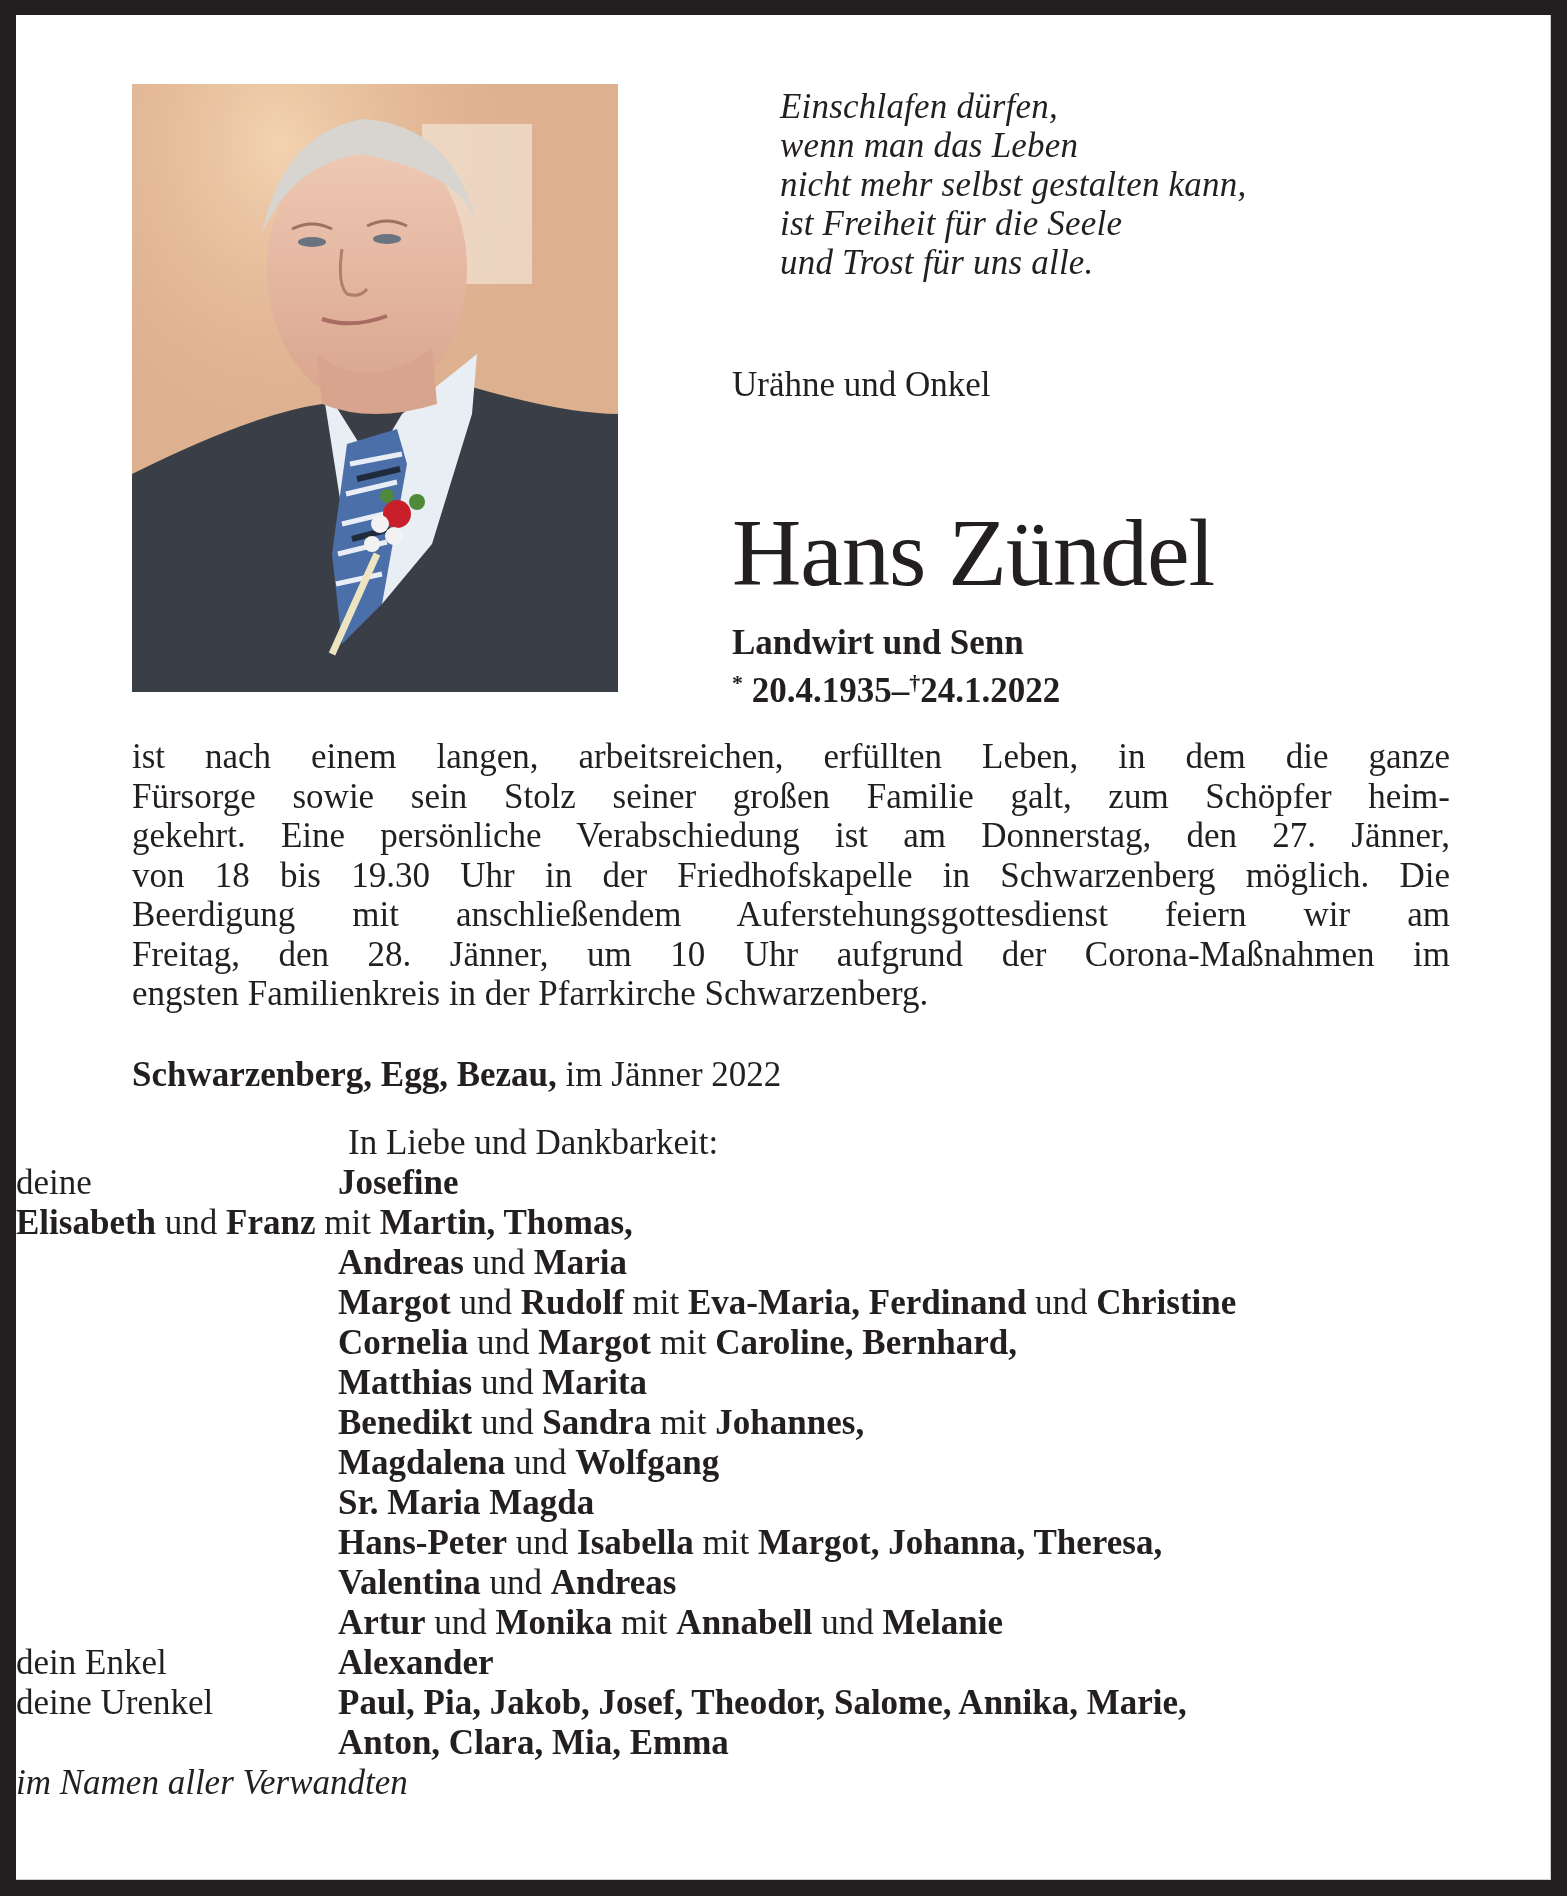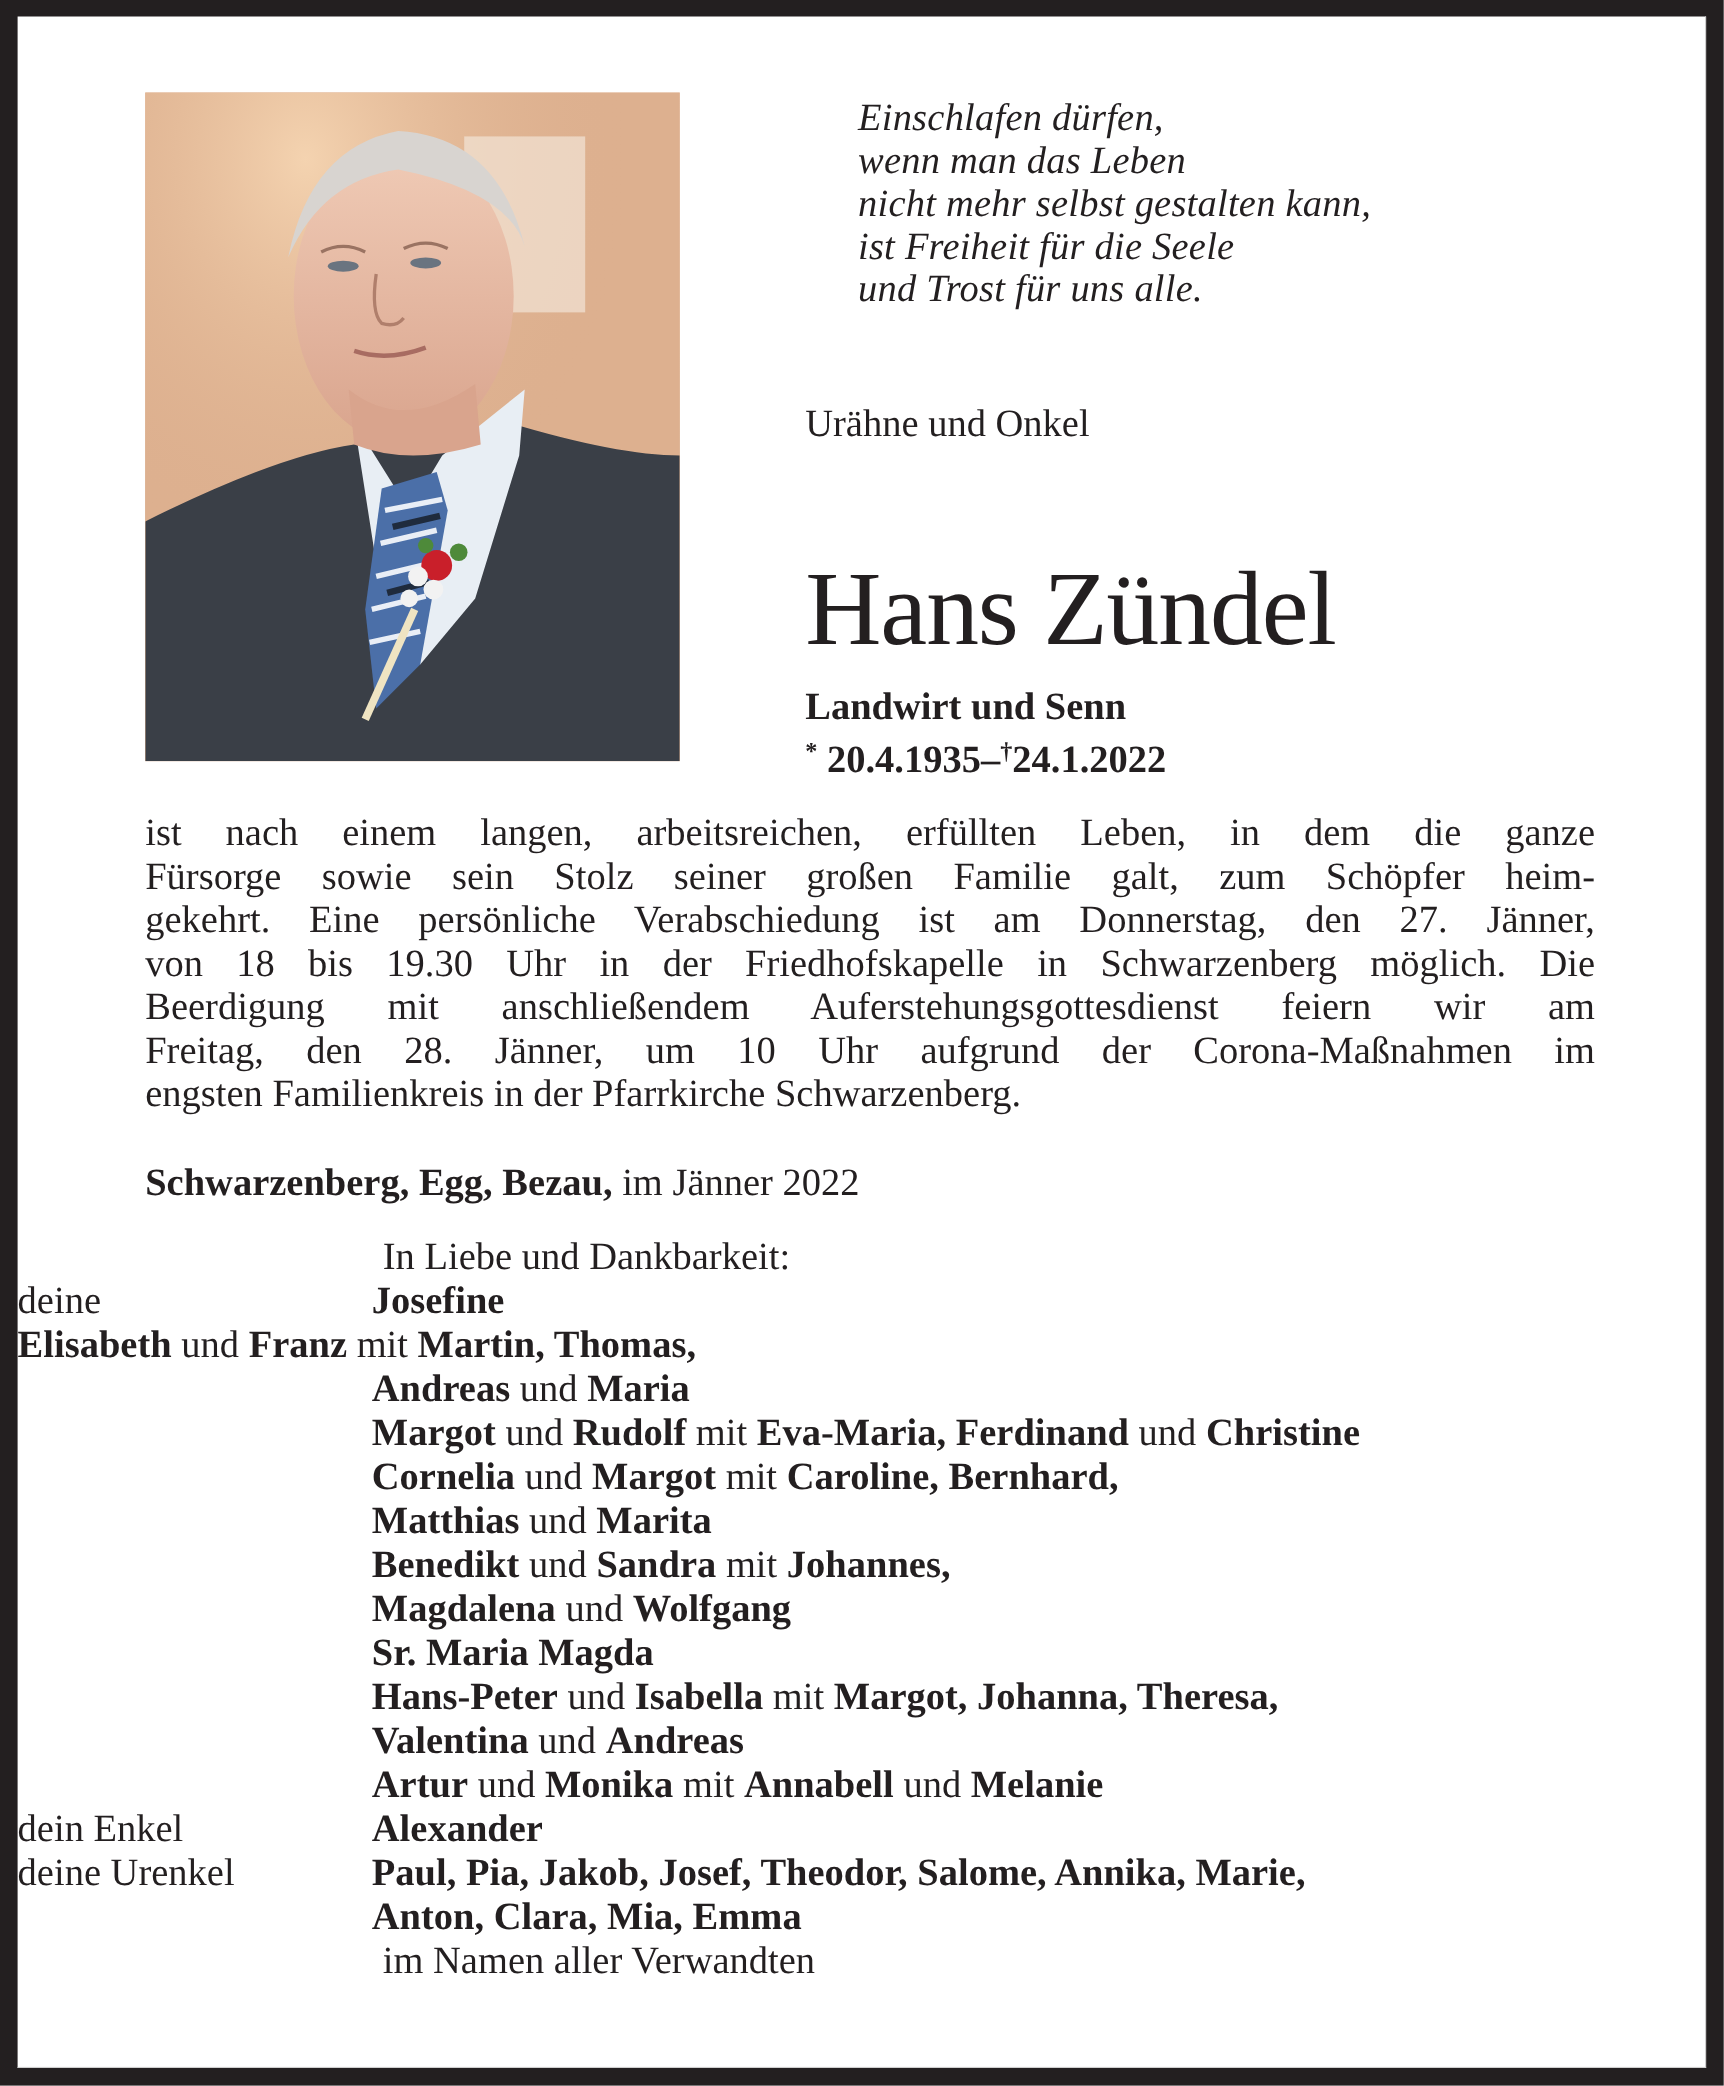--- a/index.html
+++ b/index.html
@@ -95,21 +95,21 @@
     
     .family {
       left: 0; top: 1148px; width: 1534px;
       font-family: "Liberation Serif", "DejaVu Serif", serif;
       font-size: 35px; line-height: 40px;
     }
     .frow { display: flex; white-space: nowrap; }
     .frow .label { width: 322px; text-align: left; padding-right: 10px; box-sizing: border-box; }
     .frow .names { flex: 1; }
     .frow .names b { font-weight: bold; }
-    .closing { padding-left: 332px; white-space: nowrap; }
+    .closing { white-space: nowrap; font-style: italic; }
   </style>
 </head>
 <body>
 
 <div class="page">
 
   <div class="abs photo">
     <svg viewBox="0 0 486 608" preserveAspectRatio="none">
       <defs>
         <radialGradient id="bglight" cx="0.3" cy="0.1" r="0.6">

